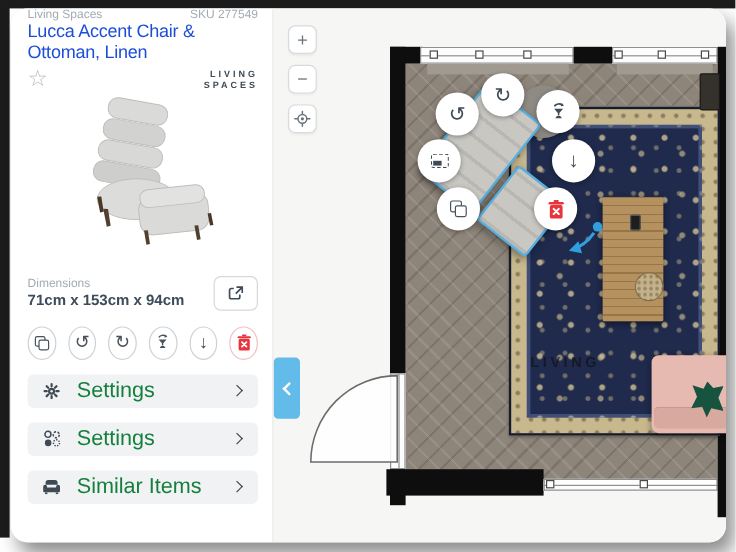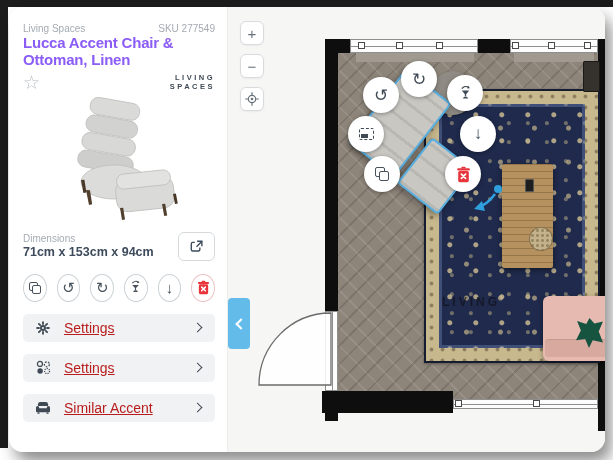--- a/index.html
+++ b/index.html
@@ -7,47 +7,47 @@
     font-family:"Liberation Sans", sans-serif; position:relative; }
 
   .edge-top { position:absolute; left:0; top:0; width:613px; height:7px; background:#1c1c1c; }
   .edge-left { position:absolute; left:0; top:0; width:8px; height:448px; background:#1c1c1c; }
 
   .app-window { position:absolute; left:9px; top:7px; width:596px; height:445px;
     border-radius:14px; background:#f6f6f4; box-shadow:6px 10px 16px rgba(0,0,0,.45);
     display:flex; overflow:hidden; }
 
   
-  .sidebar { width:218px; background:#fff; position:relative; padding:16px 12px 0 14px; flex:none; }
+  .sidebar { width:218px; background:#fff; position:relative; padding:0 12px 0 14px; flex:none; }
   .sb-toprow { display:flex; justify-content:space-between; font-size:10px; color:#a3abb2; margin-bottom:1px; }
-  .sb-title { font-size:15px; line-height:1.12; font-weight:bold; color:#8b5cf6; letter-spacing:-.2px; }
+  .sb-title { font-size:15px; line-height:1.12; font-weight:normal; color:#1d4ed8; letter-spacing:-.2px; }
   .sb-logorow { display:flex; justify-content:space-between; align-items:flex-start; margin-top:4px; }
   .star { font-size:19px; color:#b6bdc3; line-height:1; cursor:pointer; }
   .logo { text-align:right; font-size:7.5px; font-weight:bold; letter-spacing:2.5px; color:#3f4a55; line-height:1.25; }
   .product-img { display:block; margin:2px auto 0 auto; }
-  .dim-row { display:flex; justify-content:space-between; align-items:center; margin-top:6px; }
+  .dim-row { display:flex; justify-content:space-between; align-items:center; margin-top:20px; }
   .dim-label { font-size:10px; color:#a3abb2; }
   .dim-value { font-size:12.5px; font-weight:bold; color:#3d4b5c; margin-top:1px; }
   .visit-btn { display:flex; align-items:center; gap:7px; border:1px solid #d5d9dc; border-radius:6px;
     background:#fff; padding:7px 11px; font-size:13px; color:#3d4b5c; font-weight:600;
     font-family:"Liberation Sans",sans-serif; cursor:pointer; }
   .actions-row { display:flex; gap:10px; margin-top:13px; }
   .act-btn { width:28px; height:28px; border-radius:50%; background:#fff; border:1.5px solid #ccd2d6;
     display:flex; align-items:center; justify-content:center; color:#47525c; font-size:15px;
     line-height:1; cursor:pointer; padding:0; }
   .act-btn.danger { border-color:#eec3c5; }
   .copy-ic { position:relative; width:12px; height:12px; }
   .copy-ic i { position:absolute; width:9px; height:9px; border:1.5px solid #47525c; border-radius:2px; background:#fff; display:block; }
   .copy-ic i:first-child { left:0; top:0; }
   .copy-ic i:last-child { right:0; bottom:0; }
   .accordion { margin-top:12px; }
   .acc-row { display:flex; align-items:center; background:#f1f2f3; border-radius:5px; height:28px;
     padding:0 12px; margin-bottom:12px; cursor:pointer; }
   .acc-ic { width:16px; display:flex; justify-content:center; margin-right:13px; }
-  .acc-label { font-size:14px; color:#b91c1c; flex:1;text-decoration:underline; }
+  .acc-label { font-size:18px; color:#15803d; flex:1; }
   .chev-r { width:7px; height:7px; border-right:1.8px solid #3f4a55; border-top:1.8px solid #3f4a55;
     transform:rotate(45deg); margin-right:2px; }
 
   
   .canvas { flex:1; position:relative; background:#f6f6f4; overflow:hidden; border-left:1px solid #ececea; }
   .zoom-btn { position:absolute; left:12px; width:24px; height:24px; background:#fff; border:1px solid #d8dbde;
     border-radius:6px; color:#6a737b; font-size:15px; display:flex; align-items:center; justify-content:center;
     cursor:pointer; box-shadow:0 1px 2px rgba(0,0,0,.05); padding:0; }
   .collapse-btn { position:absolute; left:0; top:291px; width:22px; height:51px; background:#63bbe9;
     border:none; border-radius:4px; display:flex; align-items:center; justify-content:center; cursor:pointer; z-index:30; }
@@ -237,21 +237,21 @@
       </div>
       <div class="acc-row">
         <span class="acc-ic">
           <svg width="16" height="13" viewBox="0 0 16 13">
             <path d="M3 5 V3.2 A2.2 2.2 0 0 1 5.2 1 h5.6 A2.2 2.2 0 0 1 13 3.2 V5" fill="#3f4a55"></path>
             <path d="M1 6.5 a1.6 1.6 0 0 1 3.2 0 v.8 h7.6 v-.8 a1.6 1.6 0 0 1 3.2 0 v3.7 a1 1 0 0 1 -1 1 H2 a1 1 0 0 1 -1 -1 Z" fill="#3f4a55"></path>
             <rect x="2.5" y="11.4" width="2" height="1.4" fill="#3f4a55"></rect>
             <rect x="11.5" y="11.4" width="2" height="1.4" fill="#3f4a55"></rect>
           </svg>
         </span>
-        <span class="acc-label">Similar Accent</span>
+        <span class="acc-label">Similar Items</span>
         <span class="chev-r"></span>
       </div>
     </div>
   </div>
 
   <div class="canvas">
 
     <div class="floor"></div>
 
     <div class="wall" style="left:97px; top:32px; width:27px; height:14px;"></div>

